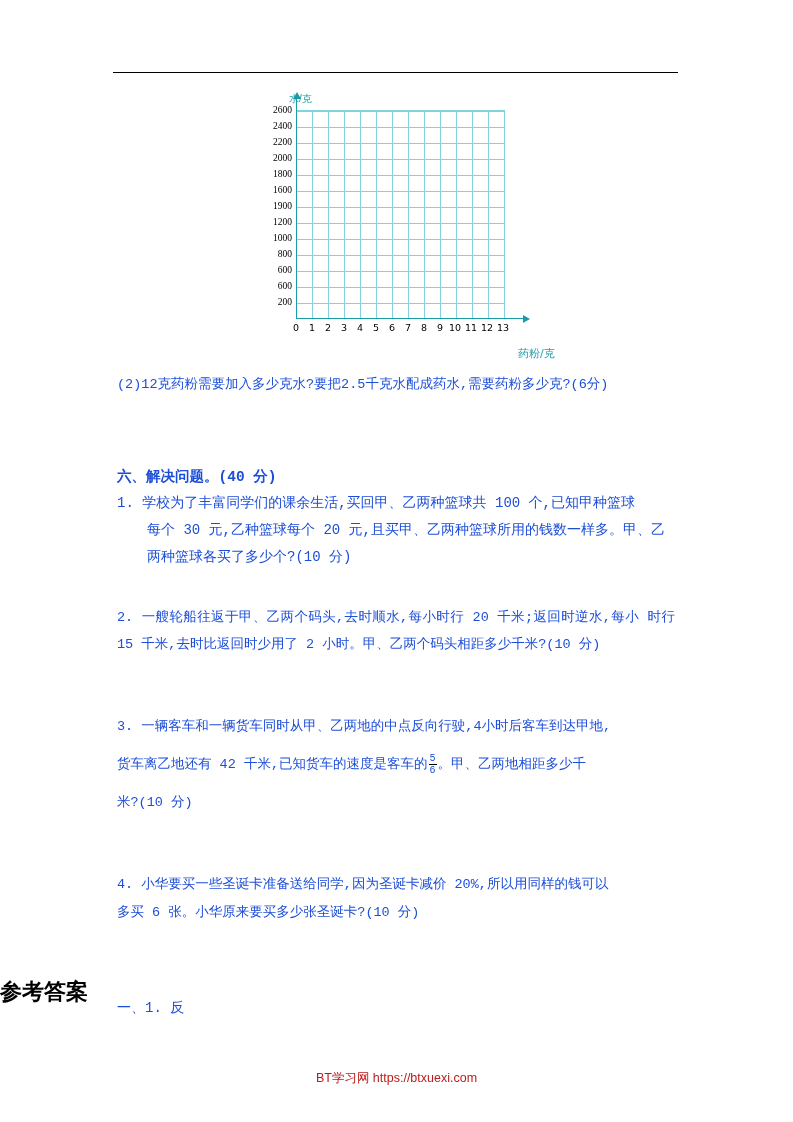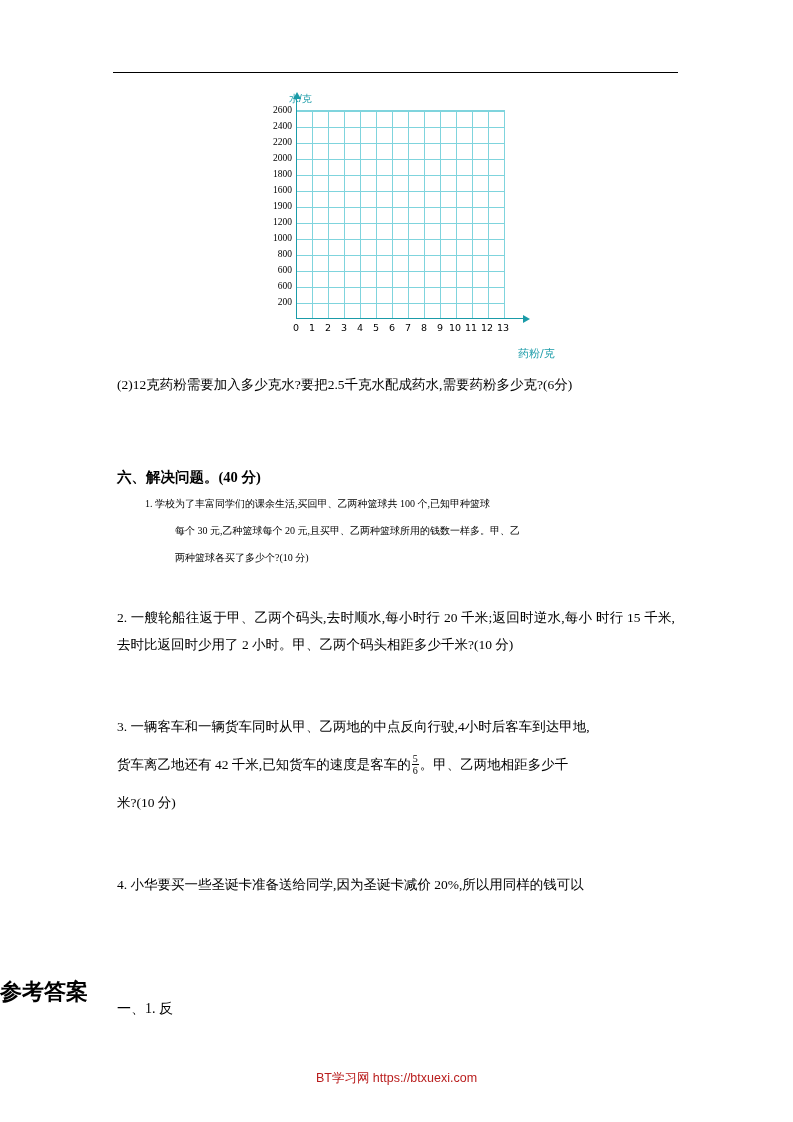--- a/index.html
+++ b/index.html
@@ -133,43 +133,42 @@
     text-align: center;
     font-size: 9.5px;
     font-family: "DejaVu Sans", sans-serif;
     color: #000;
     line-height: 12px;
   }
 
   
   .para {
     position: absolute;
-    font-family: Liberation Serif, serif;
-    color: #000000;
+    font-family: Liberation Mono, monospace;
+    color: #1d4ed8;
     line-height: 27px;
   }
   .q2 {
     left: 117px;
     top: 371px;
     width: 560px;
     font-size: 13.5px;
   }
   .sec-title {
     left: 117px;
     top: 464px;
     font-size: 14.5px;
     font-weight: bold;
   }
   .p1 {
     left: 117px;
     top: 490px;
     width: 558px;
-    font-size: 10px;
+    font-size: 14px;
     text-align: justify;
-    margin-left: 28px;
   }
   .p1 .indent2 { display: block; text-indent: 30px; }
   .p2 {
     left: 117px;
     top: 604px;
     width: 558px;
     font-size: 13.5px;
     text-align: justify;
   }
   .p3 {
@@ -287,20 +286,21 @@
   </div>
 
   <div class="para p3">
     <span>3. 一辆客车和一辆货车同时从甲、乙两地的中点反向行驶,4小时后客车到达甲地,</span><br>
     <span>货车离乙地还有 42 千米,已知货车的速度是客车的</span><span class="frac"><span class="num">5</span><span class="den">6</span></span><span>。甲、乙两地相距多少千</span><br>
     <span>米?(10 分)</span>
   </div>
 
   <div class="para p4">
     <span>4. 小华要买一些圣诞卡准备送给同学,因为圣诞卡减价 20%,所以用同样的钱可以</span><br>
+    <span>多买 6 张。小华原来要买多少张圣诞卡?(10 分)</span>
   </div>
 
   <div class="answers-title">参考答案</div>
   <div class="para ans1">一、1.  反</div>
 
   <div class="footer">BT学习网 https://btxuexi.com</div>
 
 </div>
 
 </body></html>

